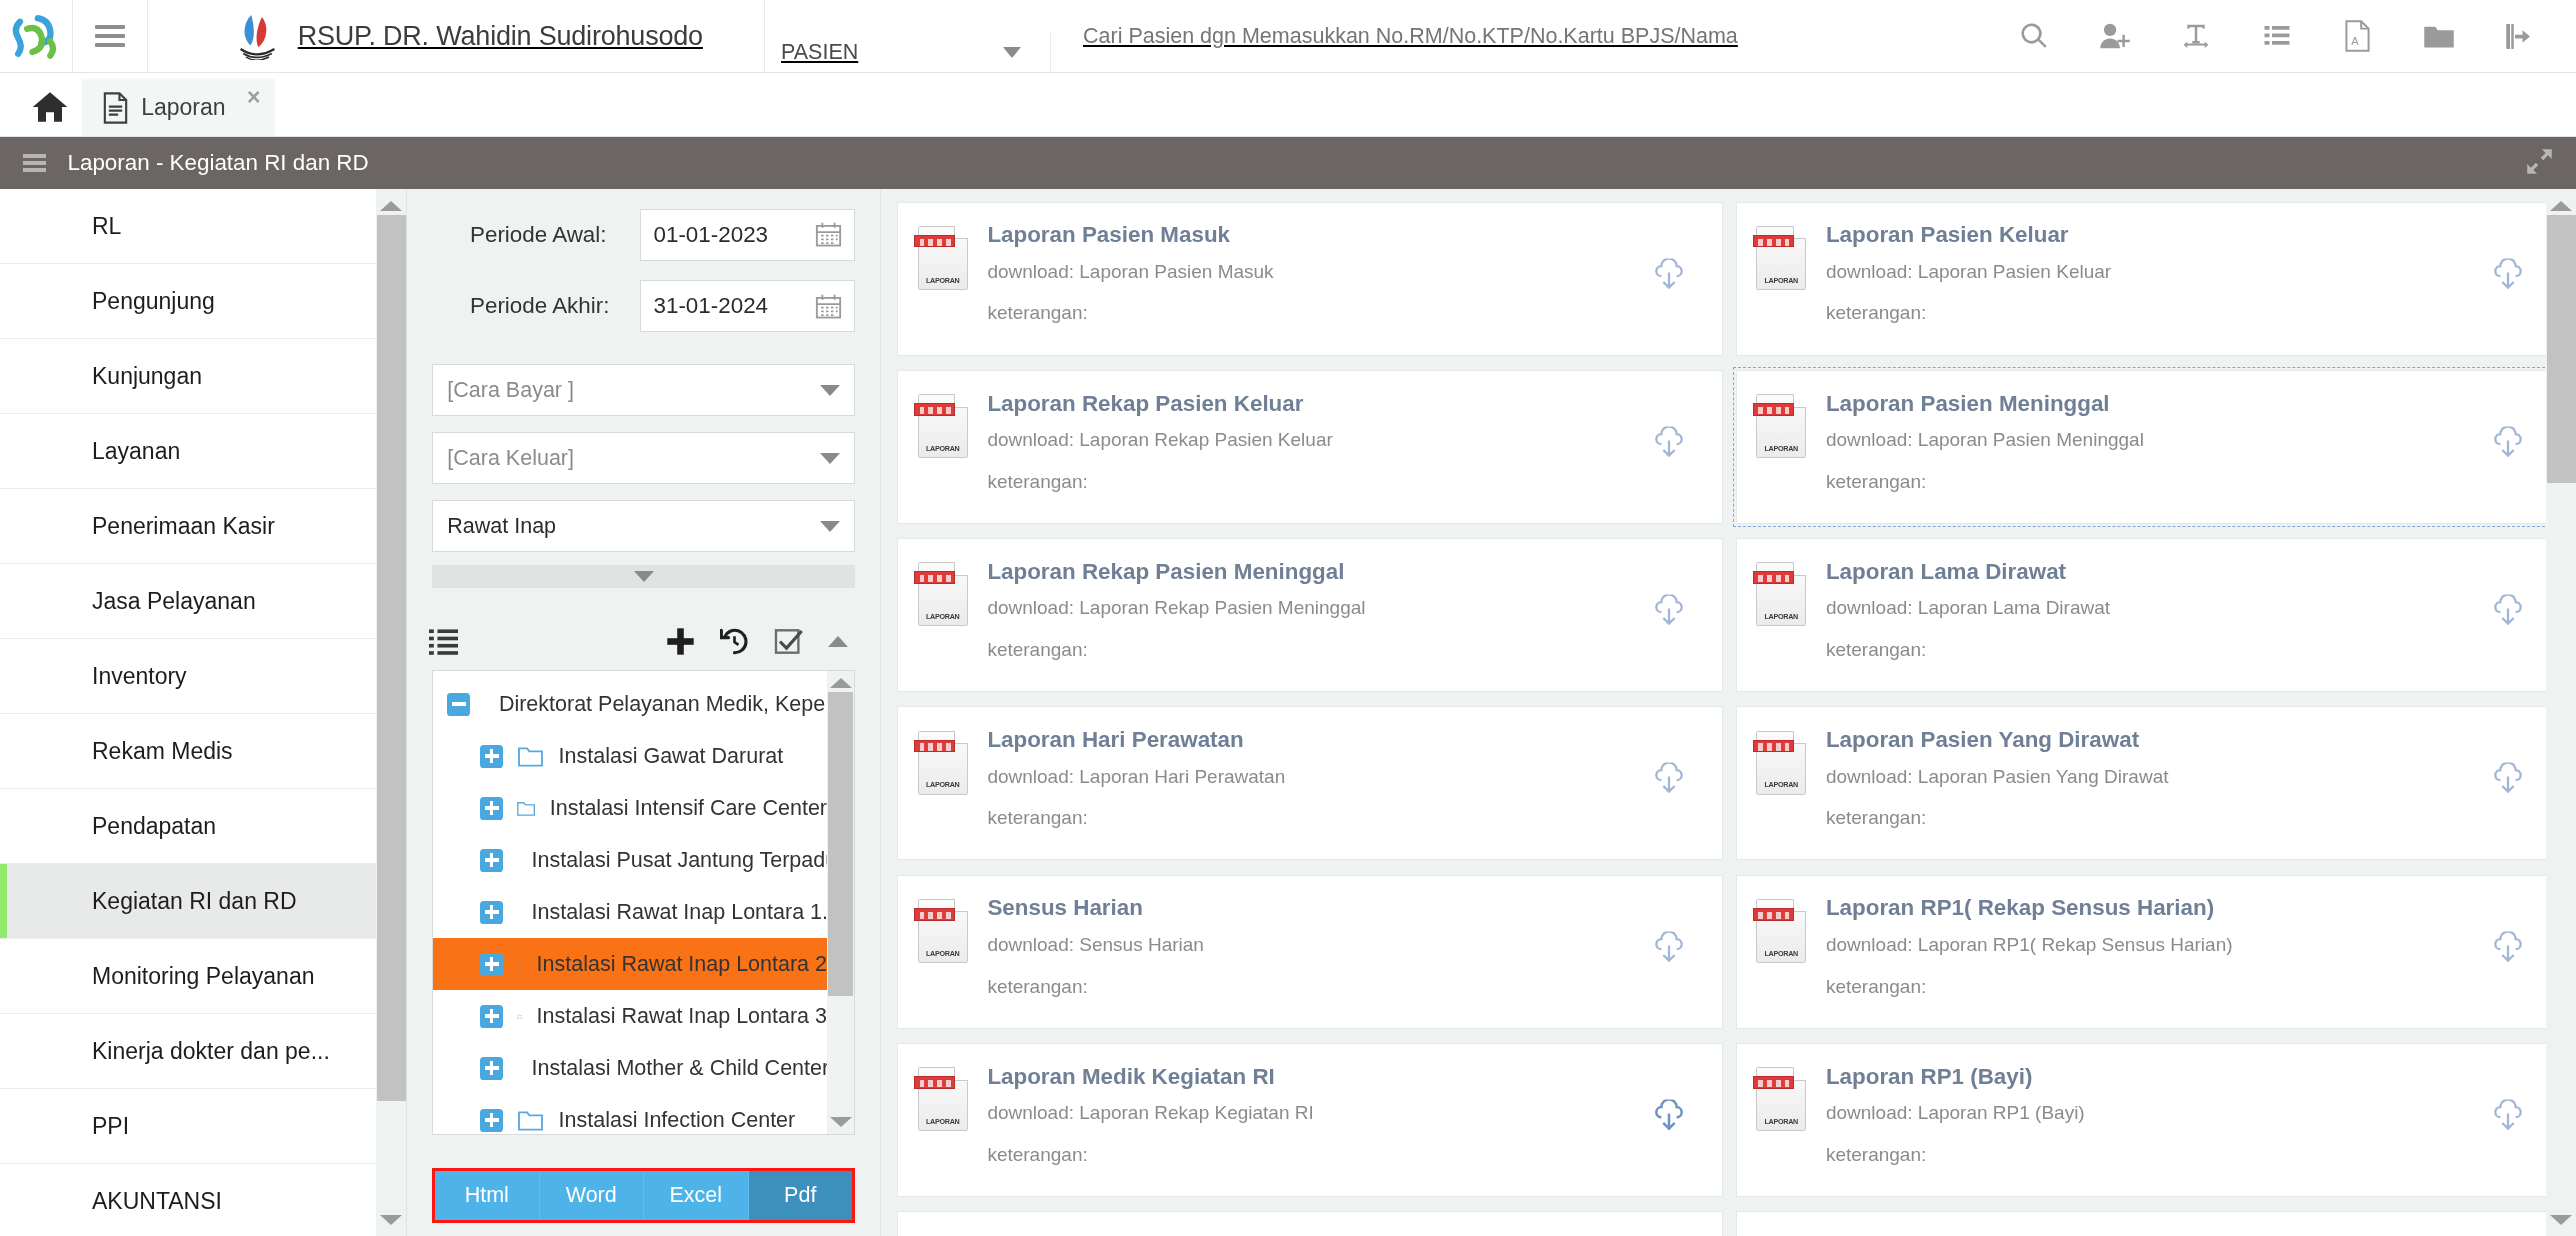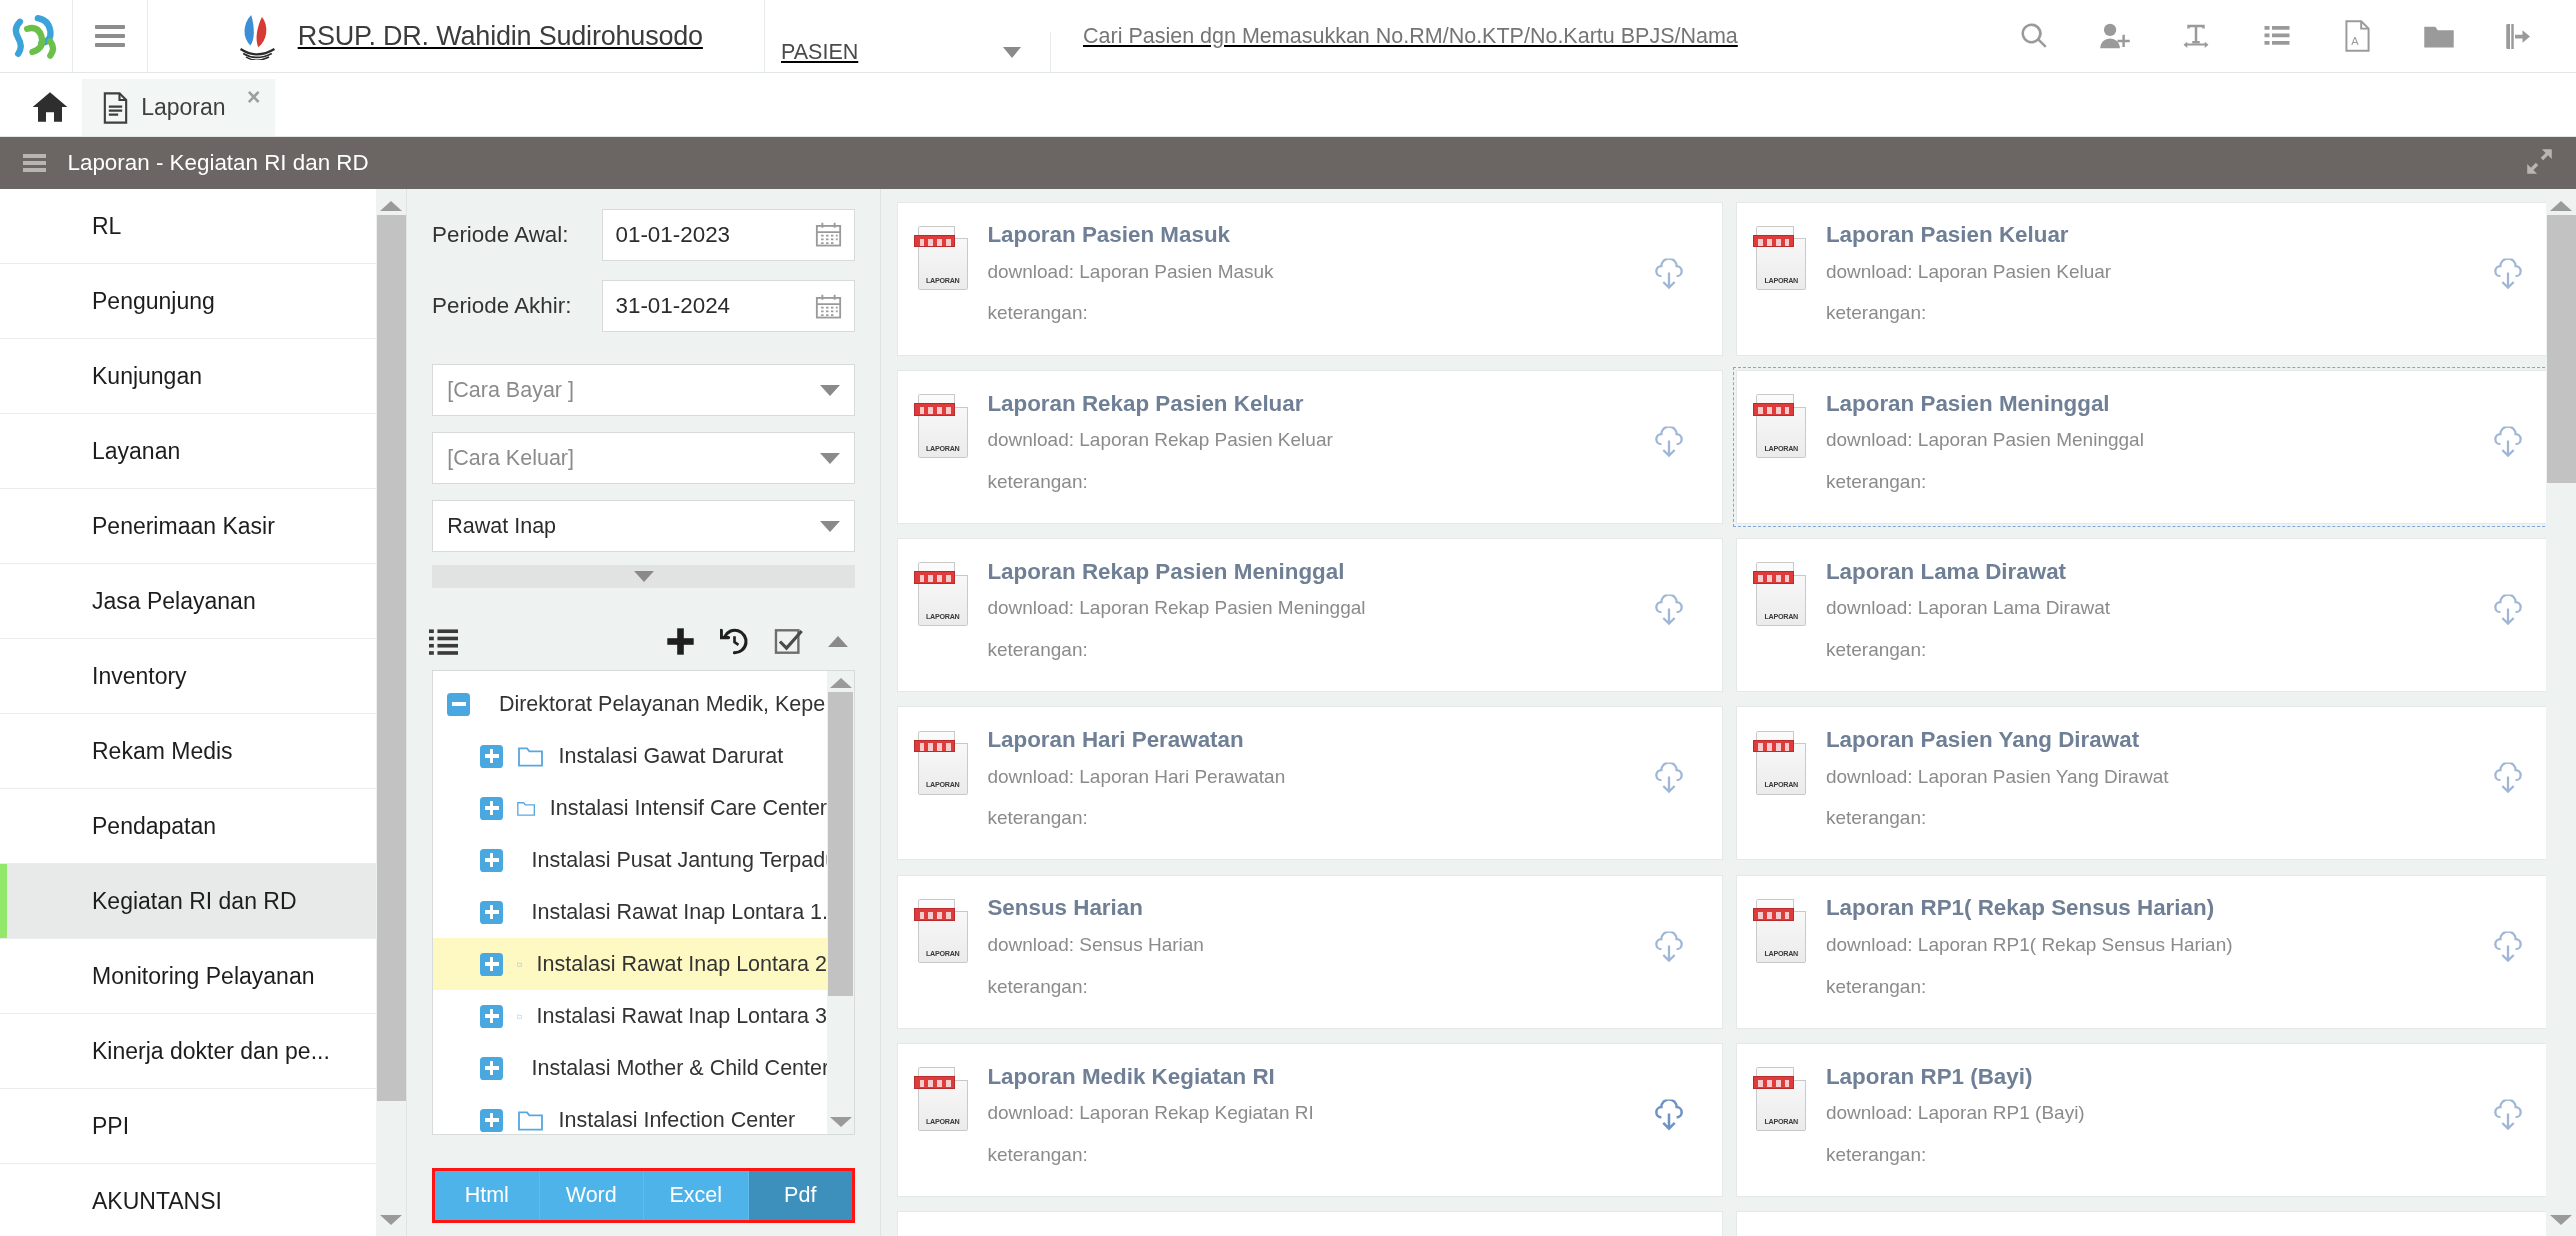--- a/index.html
+++ b/index.html
@@ -117,21 +117,21 @@
   }
   .lm-thumb { width: 29px; background: #c2c2c2; margin-top: 4.5px; height: 886px; }
   .lm-spacer { flex: 1; }
 
   
   .filterpanel {
     width: 474px; flex: none; background: #eef2f1; position: relative;
     border-right: 0.9px solid #dfe3e2; display: flex; flex-direction: column;
   }
   .fp-row { display: flex; align-items: center; padding: 0 25px; margin-top: 19.7px; }
-  .fp-label { width: 170px; font-size: 22.4px; color: #333; }
+  .fp-label { width: 170px; font-size: 22.4px; color: #333; margin-left: 38px; }
   .date-box {
     flex: 1; height: 52px; background: #fff; border: 0.9px solid #d6dbda;
     display: flex; align-items: center; padding: 0 12.5px; justify-content: space-between;
   }
   .date-val { font-size: 22.4px; color: #2b2b2b; }
   .sel-box {
     margin: 0 25px; margin-top: 16px; height: 52px; background: #fff;
     border: 0.9px solid #d6dbda; display: flex; align-items: center;
     padding: 0 14.3px; justify-content: space-between; cursor: pointer;
   }
@@ -156,21 +156,21 @@
     margin: 0 25px; background: #fff; border: 0.9px solid #d6dbda;
     height: 465px; display: flex; overflow: hidden; position: relative;
   }
   .tree-list { flex: 1; padding-top: 7.2px; overflow: hidden; }
   .tree-node {
     height: 52px; display: flex; align-items: center; gap: 14.3px;
     font-size: 21.5px; color: #333; padding-left: 14.3px; cursor: pointer;
     white-space: nowrap;
   }
   .tree-node.child { padding-left: 47px; }
-  .tree-node.selected { background: #fef9c3; }
+  .tree-node.selected { background: #f97316; }
   .exp-box {
     width: 23px; height: 23px; background: #4aa8e0; border-radius: 3.6px;
     position: relative; flex: none; cursor: pointer;
   }
   .exp-box::before {
     content: ""; position: absolute; left: 4.5px; top: 9.8px; width: 14.3px; height: 3.6px; background: #fff;
   }
   .exp-box.plus::after {
     content: ""; position: absolute; left: 9.8px; top: 4.5px; width: 3.6px; height: 14.3px; background: #fff;
   }

